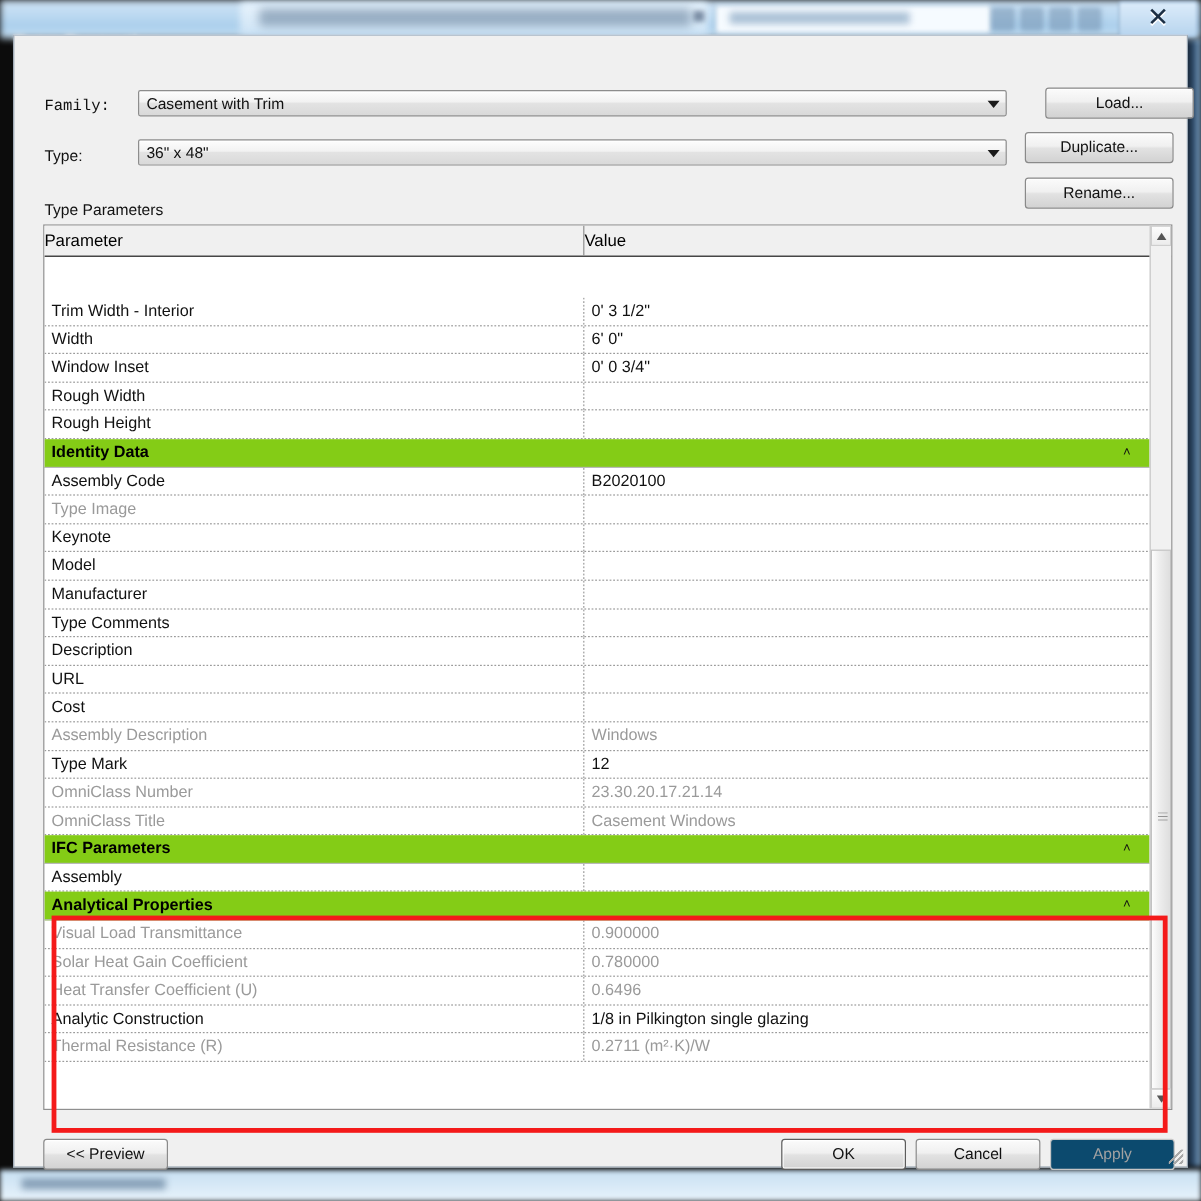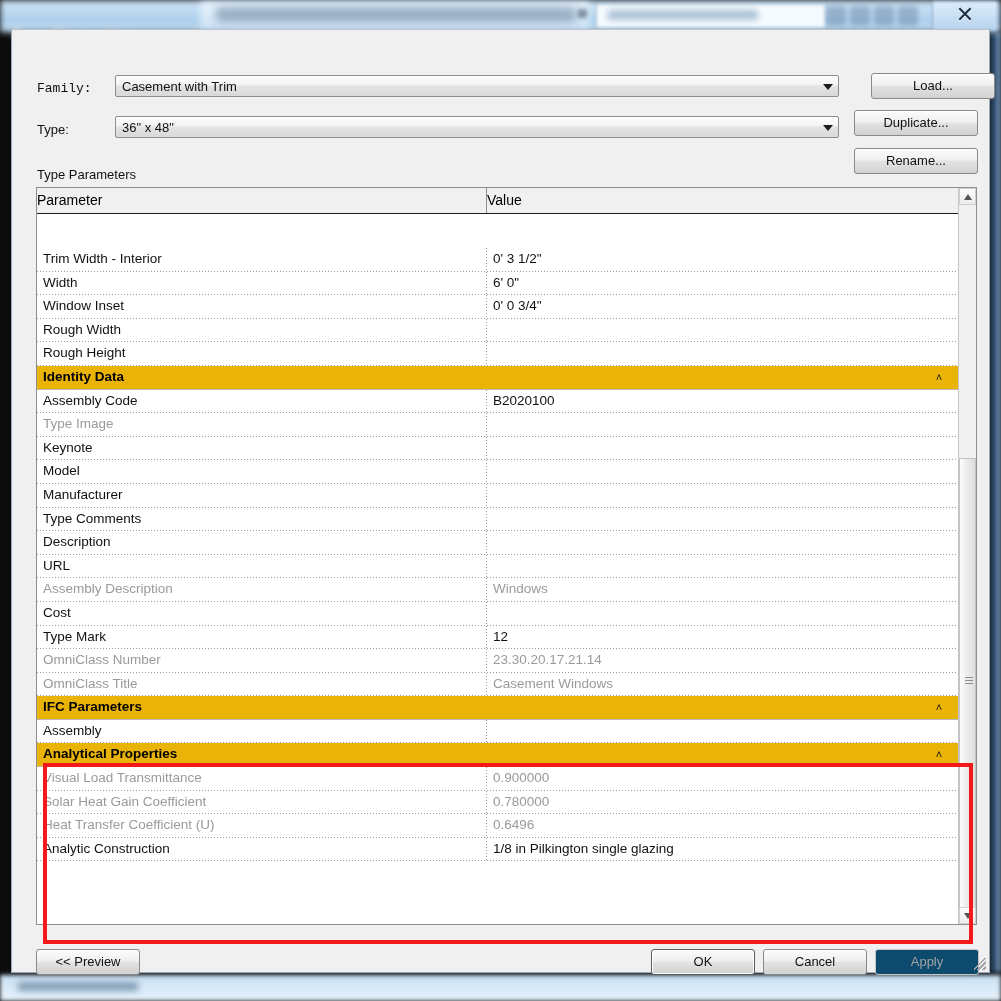--- a/index.html
+++ b/index.html
@@ -143,21 +143,21 @@
   .row .pval{
     position:absolute;left:456px;top:3px;font-size:13.5px;white-space:nowrap;color:#111;
   }
   .row.grey .pname,.row.grey .pval{color:#9a9a9a;}
   .row .cellborder-b{position:absolute;left:0;bottom:0;width:921px;height:1px;
     background-image:linear-gradient(90deg,#9b9b9b 50%,transparent 0);background-size:3px 1px;}
   .row .cellborder-v{position:absolute;left:449px;top:0;width:1px;height:23.6px;
     background-image:linear-gradient(180deg,#9b9b9b 50%,transparent 0);background-size:1px 3px;}
 
   .row.section{
-    height:23.6px;background:#eab308;
+    height:23.6px;background:#84cc16;
   }
   .row.section .pname{font-weight:bold;color:#000;left:6px;top:3px;}
   .row.section .collapse{
     position:absolute;right:12px;top:3px;width:14px;height:16px;
     color:#111;font-size:11px;line-height:16px;text-align:center;cursor:default;
   }
   .row.section .cellborder-b{background:#b9b9b9;background-image:none;}
 
   
   #vscroll{
@@ -330,30 +330,30 @@
             <span class="cellborder-v"></span>
             <span class="pval"></span>
             <span class="cellborder-b"></span>
           </div>
           <div class="row">
             <span class="pname">URL</span>
             <span class="cellborder-v"></span>
             <span class="pval"></span>
             <span class="cellborder-b"></span>
           </div>
+          <div class="row">
+            <span class="pname">Cost</span>
+            <span class="cellborder-v"></span>
+            <span class="pval"></span>
+            <span class="cellborder-b"></span>
+          </div>
           <div class="row grey">
             <span class="pname">Assembly Description</span>
             <span class="cellborder-v"></span>
             <span class="pval">Windows</span>
-            <span class="cellborder-b"></span>
-          </div>
-          <div class="row">
-            <span class="pname">Cost</span>
-            <span class="cellborder-v"></span>
-            <span class="pval"></span>
             <span class="cellborder-b"></span>
           </div>
           <div class="row">
             <span class="pname">Type Mark</span>
             <span class="cellborder-v"></span>
             <span class="pval">12</span>
             <span class="cellborder-b"></span>
           </div>
           <div class="row grey">
             <span class="pname">OmniClass Number</span>
@@ -398,20 +398,26 @@
           <div class="row grey">
             <span class="pname">Heat Transfer Coefficient (U)</span>
             <span class="cellborder-v"></span>
             <span class="pval">0.6496</span>
             <span class="cellborder-b"></span>
           </div>
           <div class="row">
             <span class="pname">Analytic Construction</span>
             <span class="cellborder-v"></span>
             <span class="pval">1/8 in Pilkington single glazing</span>
+            <span class="cellborder-b"></span>
+          </div>
+          <div class="row grey">
+            <span class="pname">Thermal Resistance (R)</span>
+            <span class="cellborder-v"></span>
+            <span class="pval">0.2711 (m²·K)/W</span>
             <span class="cellborder-b"></span>
           </div>
         </div>
 
       <div id="vscroll">
         <div class="sb-btn" id="sb-up">
           <span class="sb-arrow"></span>
         </div>
         <div id="sb-thumb">
           <span id="sb-grip"></span>

